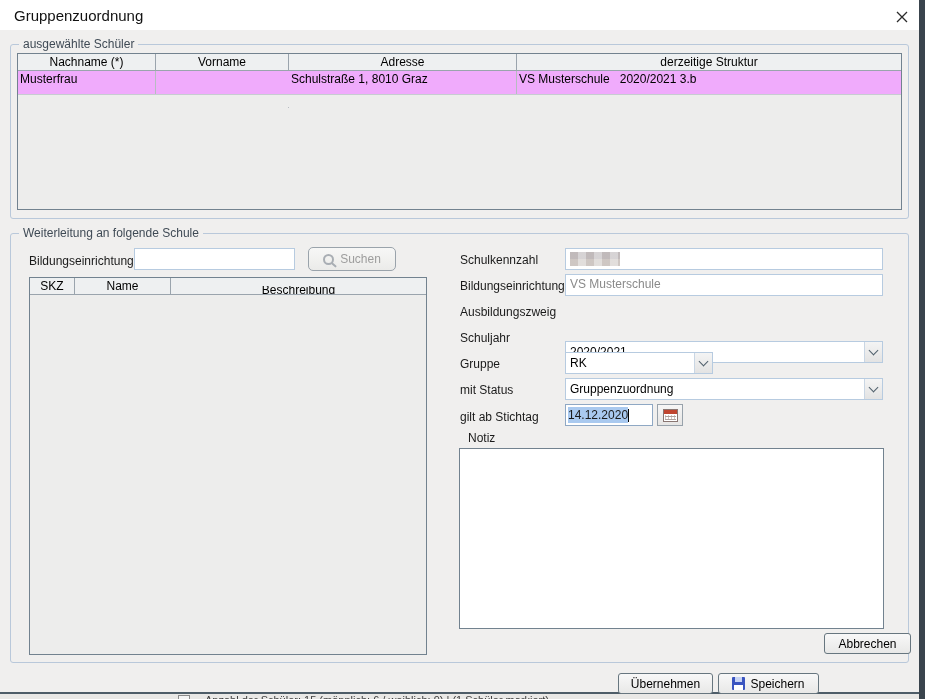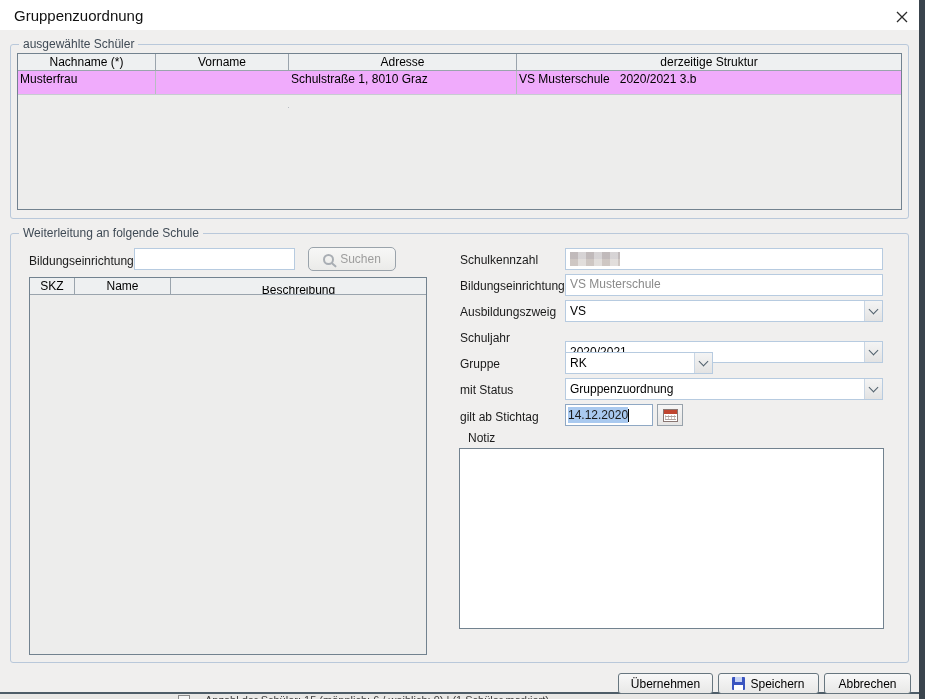--- a/index.html
+++ b/index.html
@@ -120,26 +120,20 @@
 
     <span class="form-label" style="left:460px;top:253px;">Schulkennzahl</span>
     <div class="textfield" style="left:565px;top:248px;width:318px;height:22px;">
       <span class="redacted"></span>
     </div>
 
     <span class="form-label" style="left:460px;top:279px;">Bildungseinrichtung</span>
     <div class="textfield disabled-text" style="left:565px;top:274px;width:318px;height:22px;">VS Musterschule</div>
 
     <span class="form-label" style="left:460px;top:305px;">Ausbildungszweig</span>
-    <div class="combo" style="left:565px;top:300px;width:318px;height:22px;">
-      <span class="combo-value">VS</span>
-      <span class="combo-btn">
-          <i class="chev"></i>
-        </span>
-    </div>
 
     <span class="form-label" style="left:460px;top:331px;">Schuljahr</span>
     <div class="combo" style="left:565px;top:341px;width:318px;height:22px;">
       <span class="combo-value">2020/2021</span>
       <span class="combo-btn">
           <i class="chev"></i>
         </span>
     </div>
 
     <span class="form-label" style="left:460px;top:357px;">Gruppe</span>
@@ -170,21 +164,21 @@
     <span class="form-label" style="left:468px;top:431px;">Notiz</span>
     <textarea class="textfield" style="left: 459px; top: 448px; width: 425px; height: 181px; border-color: rgb(114, 130, 143); resize: none;"></textarea>
 
     <div class="btn" style="left:618px;top:673px;width:95px;">
       <span>Übernehmen</span>
     </div>
     <div class="btn" style="left:718px;top:673px;width:101px;">
       <span class="floppy"></span>
       <span>Speichern</span>
     </div>
-    <div class="btn" style="left:824px;top:673px;width:87px;">
+    <div class="btn" style="left:824px;top:633px;width:87px;">
       <span>Abbrechen</span>
     </div>
 
   </div>
 
   <div class="right-edge"></div>
   <div class="bottom-strip">
     <span class="strip-icon"></span>
     <span class="strip-text">Anzahl der Schüler: 15 (männlich: 6 / weiblich: 9) | (1 Schüler markiert)</span>
   </div>

